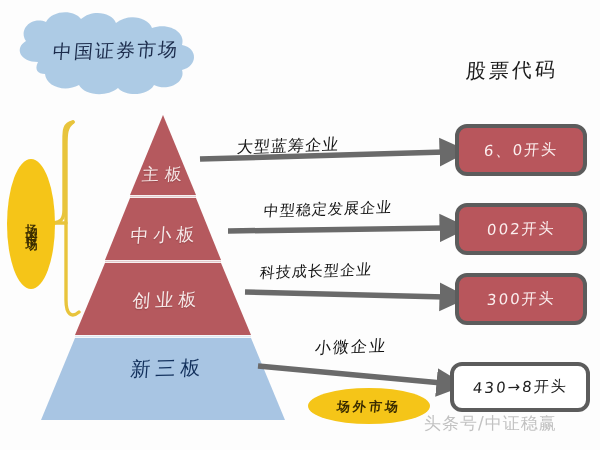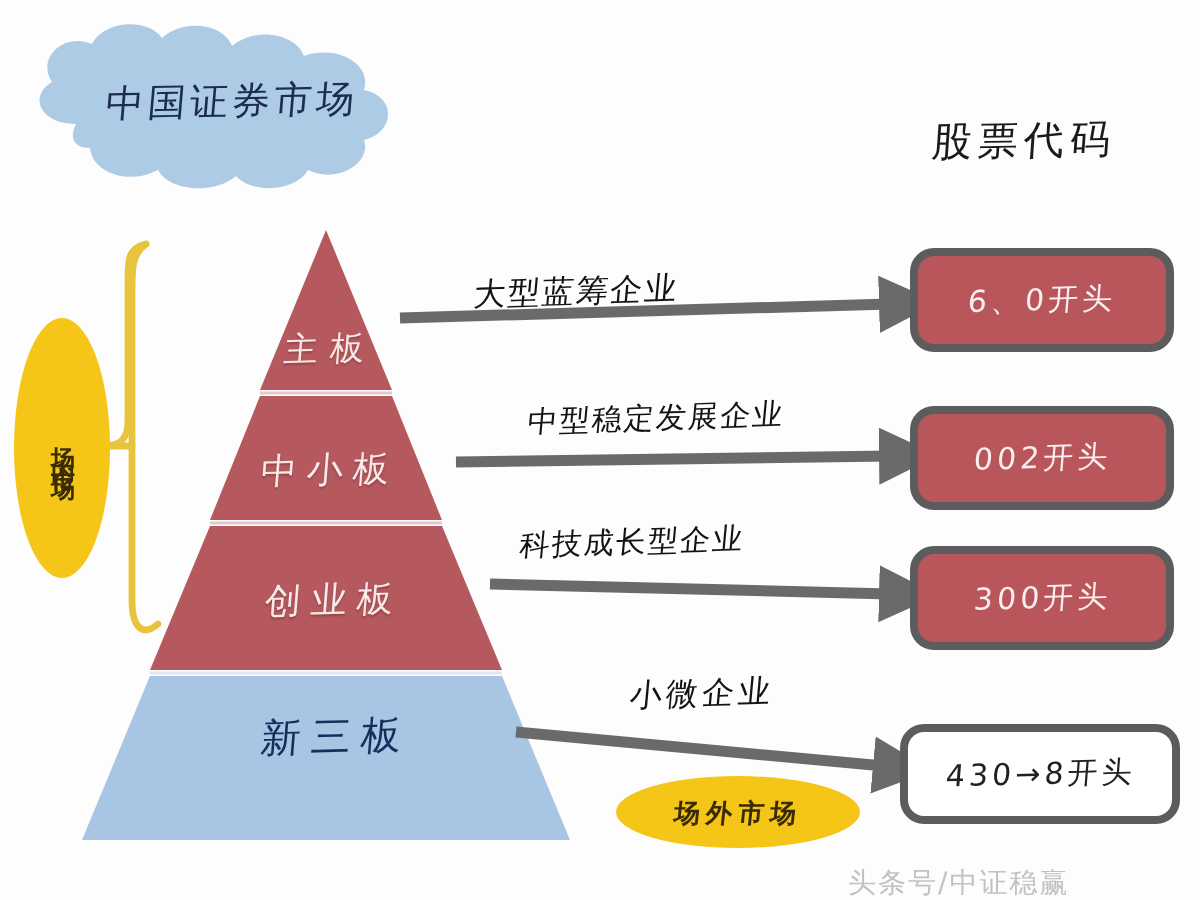--- a/index.html
+++ b/index.html
@@ -163,25 +163,24 @@
     font-weight: 700;
     transform: skewX(-6deg);
     white-space: nowrap;
   }
 
   
   #watermark {
     position: absolute;
     left: 424px;
     top: 412px;
-    font-size: 14px;
+    font-size: 17px;
     color: rgba(120,120,120,0.45);
     letter-spacing: 1px;
     white-space: nowrap;
-    margin-top: 21px;
   }
 </style>
 </head>
 <body>
 
 <div id="canvas">
 
   <svg class="layer" viewBox="0 0 600 450" xmlns="http://www.w3.org/2000/svg">
     <defs>
       <marker id="arrowhead" markerWidth="6" markerHeight="6" refX="1.0" refY="3" orient="auto">

